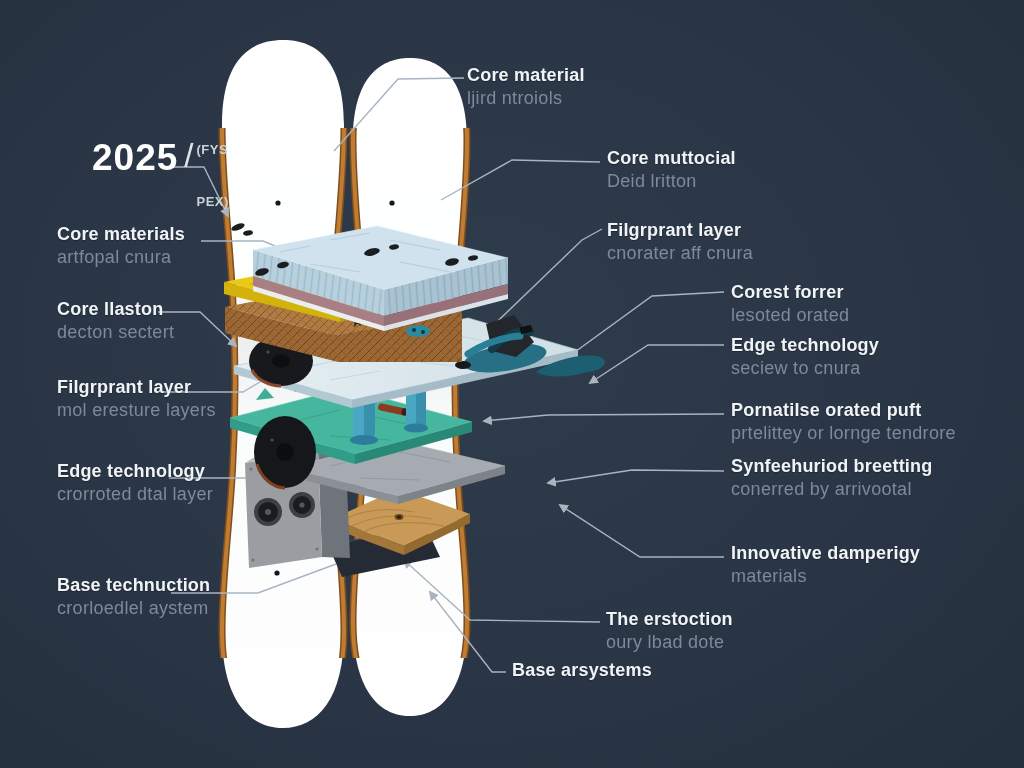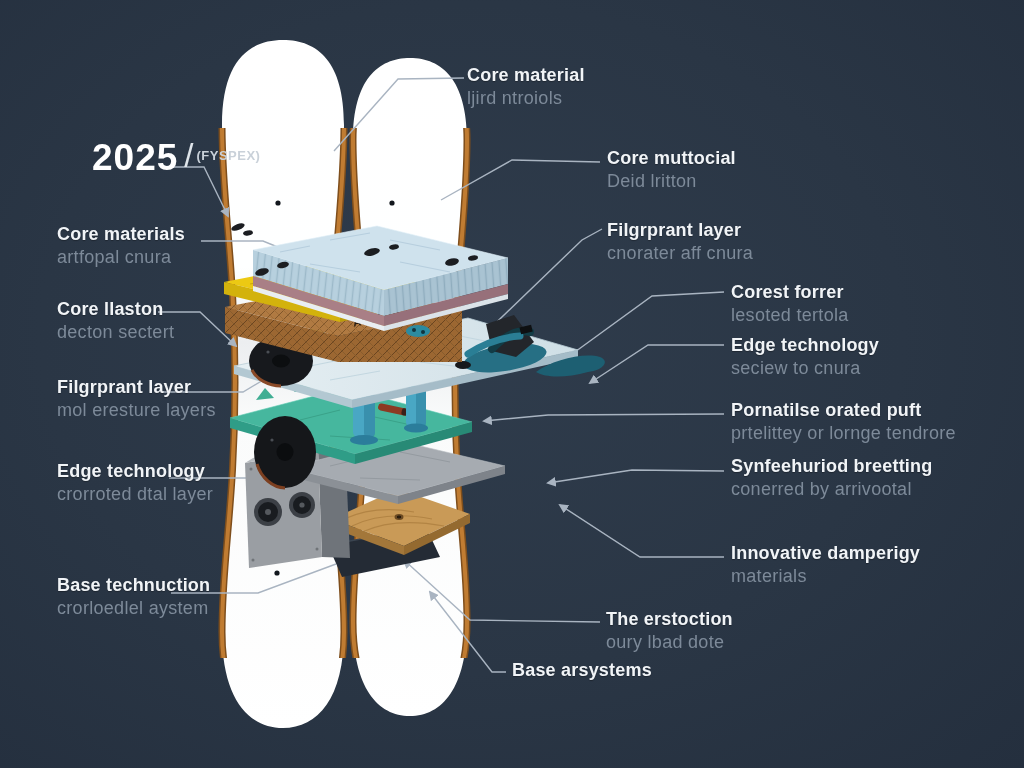--- a/index.html
+++ b/index.html
@@ -8,21 +8,21 @@
     background:radial-gradient(ellipse at 46% 44%, #2f3c4c 0%, #2a3645 55%, #242f3e 100%);
     font-family:"Liberation Sans", sans-serif;
   }
   .art{position:absolute;left:0;top:0;width:1024px;height:768px;}
   .lbl{position:absolute;white-space:nowrap;}
   .lbl .t{font-size:18px;font-weight:700;color:#f1f4f7;letter-spacing:.2px;text-shadow:0 1px 1px rgba(0,0,0,.3);}
   .lbl .s{font-size:18px;color:#7d8a99;margin-top:2px;letter-spacing:.3px;}
   .year-wrap{position:absolute;left:60px;top:139px;display:flex;align-items:flex-start;color:#ffffff;}
   .year{font-size:37px;font-weight:700;line-height:1;letter-spacing:1px;margin-left:32px;}
   .yslash{font-size:33px;font-weight:400;margin:0 3px 0 6px;line-height:1;color:#dfe5ea;}
-  .ytag{display:flex;flex-direction:row;font-size:13px;font-weight:700;color:#c9d1d9;line-height:1.2;margin-top:9px;letter-spacing:.5px;}
+  .ytag{display:flex;flex-direction:column;font-size:13px;font-weight:700;color:#c9d1d9;line-height:1.2;margin-top:3px;letter-spacing:.5px;gap:36px;}
 </style>
 </head>
 <body>
 
 <div class="canvas">
 
   <svg class="art" viewBox="0 0 1024 768">
     <defs>
       <linearGradient id="bgrad" x1="0" y1="0" x2="0" y2="1">
         <stop offset="0" stop-color="#ffffff"></stop>
@@ -278,21 +278,21 @@
   <div class="lbl" style="left:607px;top:148px">
     <div class="t">Core muttocial</div>
     <div class="s">Deid lritton</div>
   </div>
   <div class="lbl" style="left:607px;top:220px">
     <div class="t">Filgrprant layer</div>
     <div class="s">cnorater aff cnura</div>
   </div>
   <div class="lbl" style="left:731px;top:282px">
     <div class="t">Corest forrer</div>
-    <div class="s">lesoted tertola</div>
+    <div class="s">lesoted orated</div>
   </div>
   <div class="lbl" style="left:731px;top:335px">
     <div class="t">Edge technology</div>
     <div class="s">seciew to cnura</div>
   </div>
   <div class="lbl" style="left:731px;top:400px">
     <div class="t">Pornatilse orated puft</div>
     <div class="s">prtelittey or lornge tendrore</div>
   </div>
   <div class="lbl" style="left:731px;top:456px">

